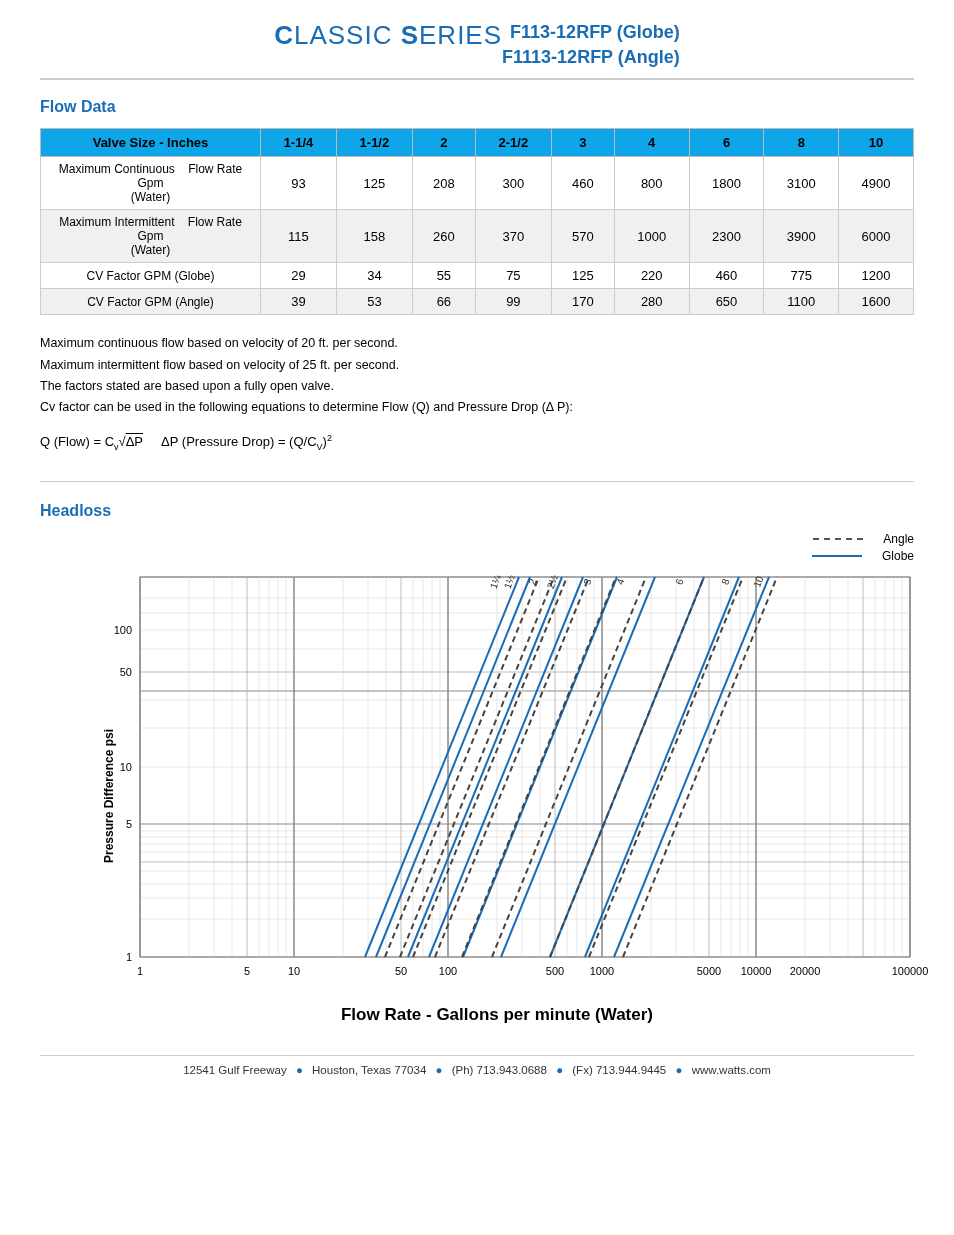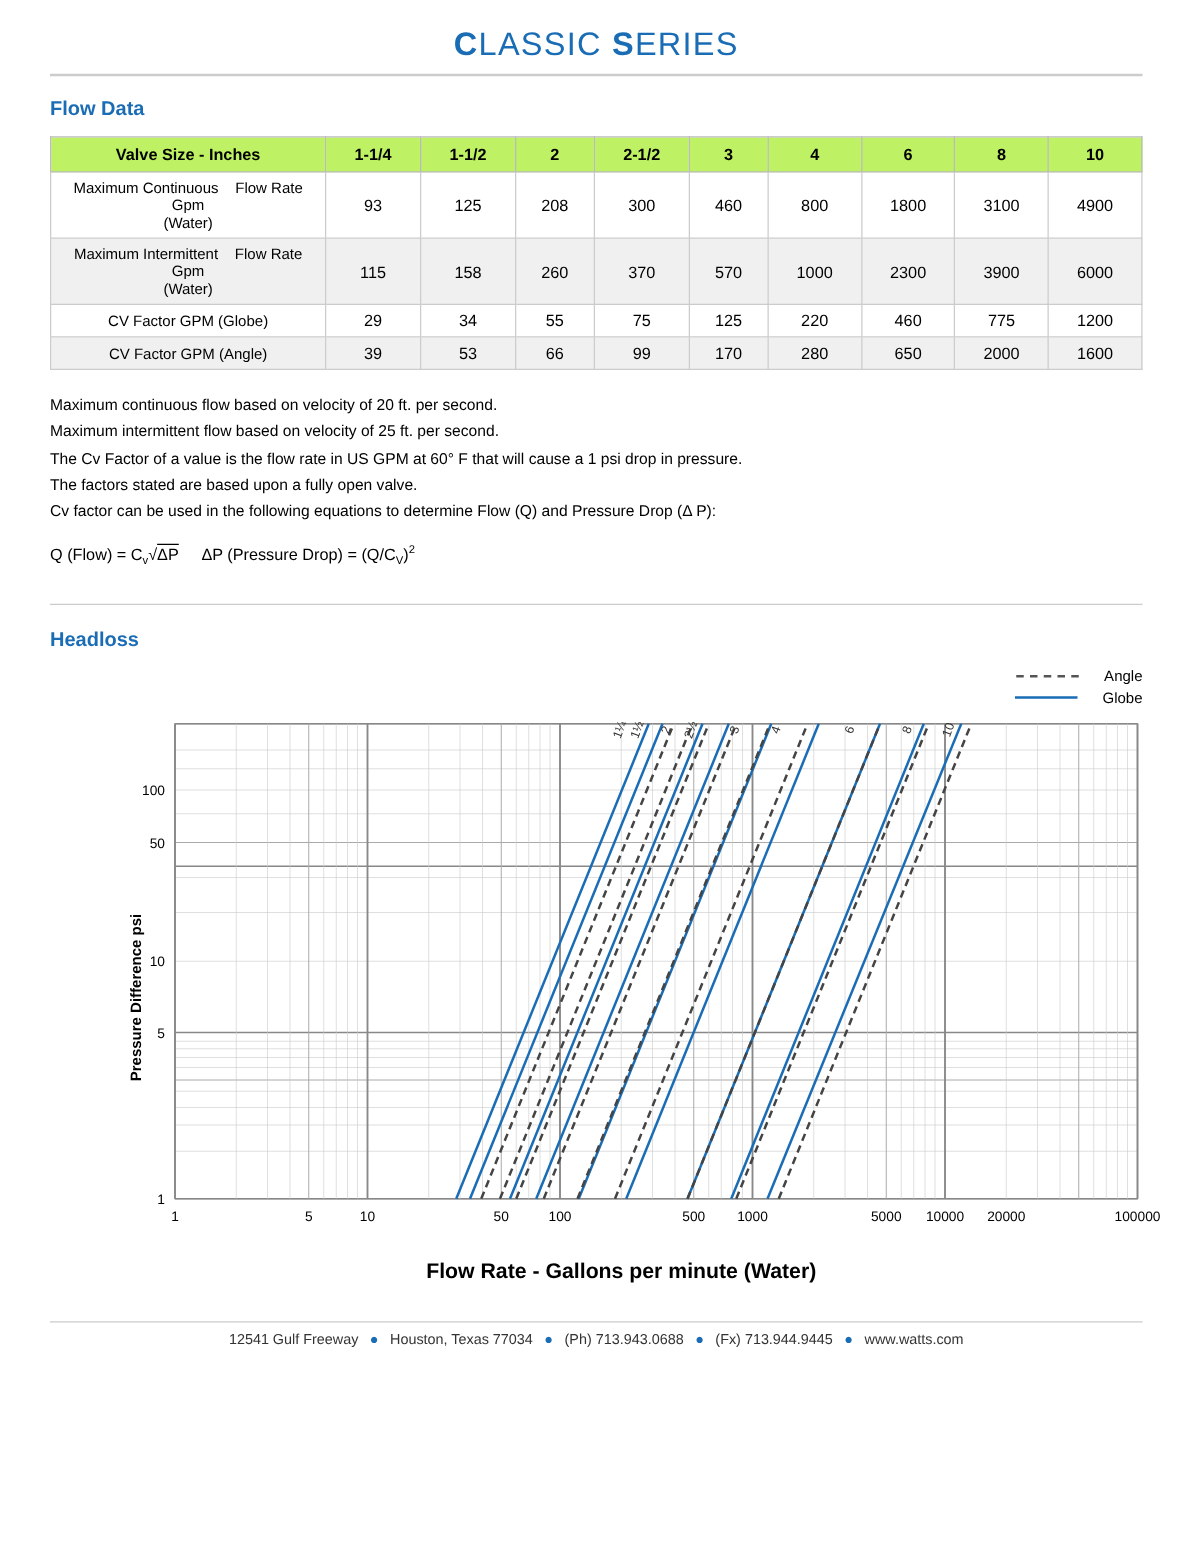--- a/index.html
+++ b/index.html
@@ -49,21 +49,21 @@
     }
 
     
     .flow-table {
       width: 100%;
       border-collapse: collapse;
       margin-bottom: 18px;
       font-size: 13px;
     }
     .flow-table th {
-      background: #bef264;
+      background: #0ea5e9;
       padding: 6px 8px;
       text-align: center;
       font-weight: bold;
       border: 1px solid #bbb;
     }
     .flow-table th.label-col {
       text-align: center;
       width: 220px;
     }
     .flow-table td {
@@ -166,20 +166,24 @@
     .chart-svg {
       display: block;
     }
   </style>
 </head>
 <body>
 
 <div class="header">
   <div>
     <span class="series-title"><span class="small-caps">C</span>LASSIC <span class="small-caps">S</span>ERIES</span>
+  </div>
+  <div class="model-numbers">
+    <div>F113-12RFP (Globe)</div>
+    <div>F1113-12RFP (Angle)</div>
   </div>
 </div>
 
 <div>
   <div class="section-title">Flow Data</div>
 
   <table class="flow-table">
     <thead>
       <tr>
         <th class="label-col">Valve Size - Inches</th>
@@ -233,31 +237,30 @@
         </tr>
         <tr>
           <td class="label-col">CV Factor GPM (Angle)</td>
           <td>39</td>
           <td>53</td>
           <td>66</td>
           <td>99</td>
           <td>170</td>
           <td>280</td>
           <td>650</td>
-          <td>2000</td>
+          <td>1100</td>
           <td>1600</td>
         </tr>
       </tbody>
   </table>
 </div>
 
 <div class="notes">
   <div>Maximum continuous flow based on velocity of 20 ft. per second.</div>
   <div>Maximum intermittent flow based on velocity of 25 ft. per second.</div>
-  <div>The Cv Factor of a value is the flow rate in US GPM at 60° F that will cause a 1 psi drop in pressure.</div>
   <div>The factors stated are based upon a fully open valve.</div>
   <div>Cv factor can be used in the following equations to determine Flow (Q) and Pressure Drop (Δ P):</div>
 </div>
 
 <div class="formula-line">
   <span>
     Q (Flow) = C<sub>v</sub>√<span style="text-decoration:overline;">ΔP</span>&nbsp;&nbsp;&nbsp;&nbsp;
     ΔP (Pressure Drop) = (Q/C<sub>V</sub>)<sup>2</sup>
   </span>
 </div>

